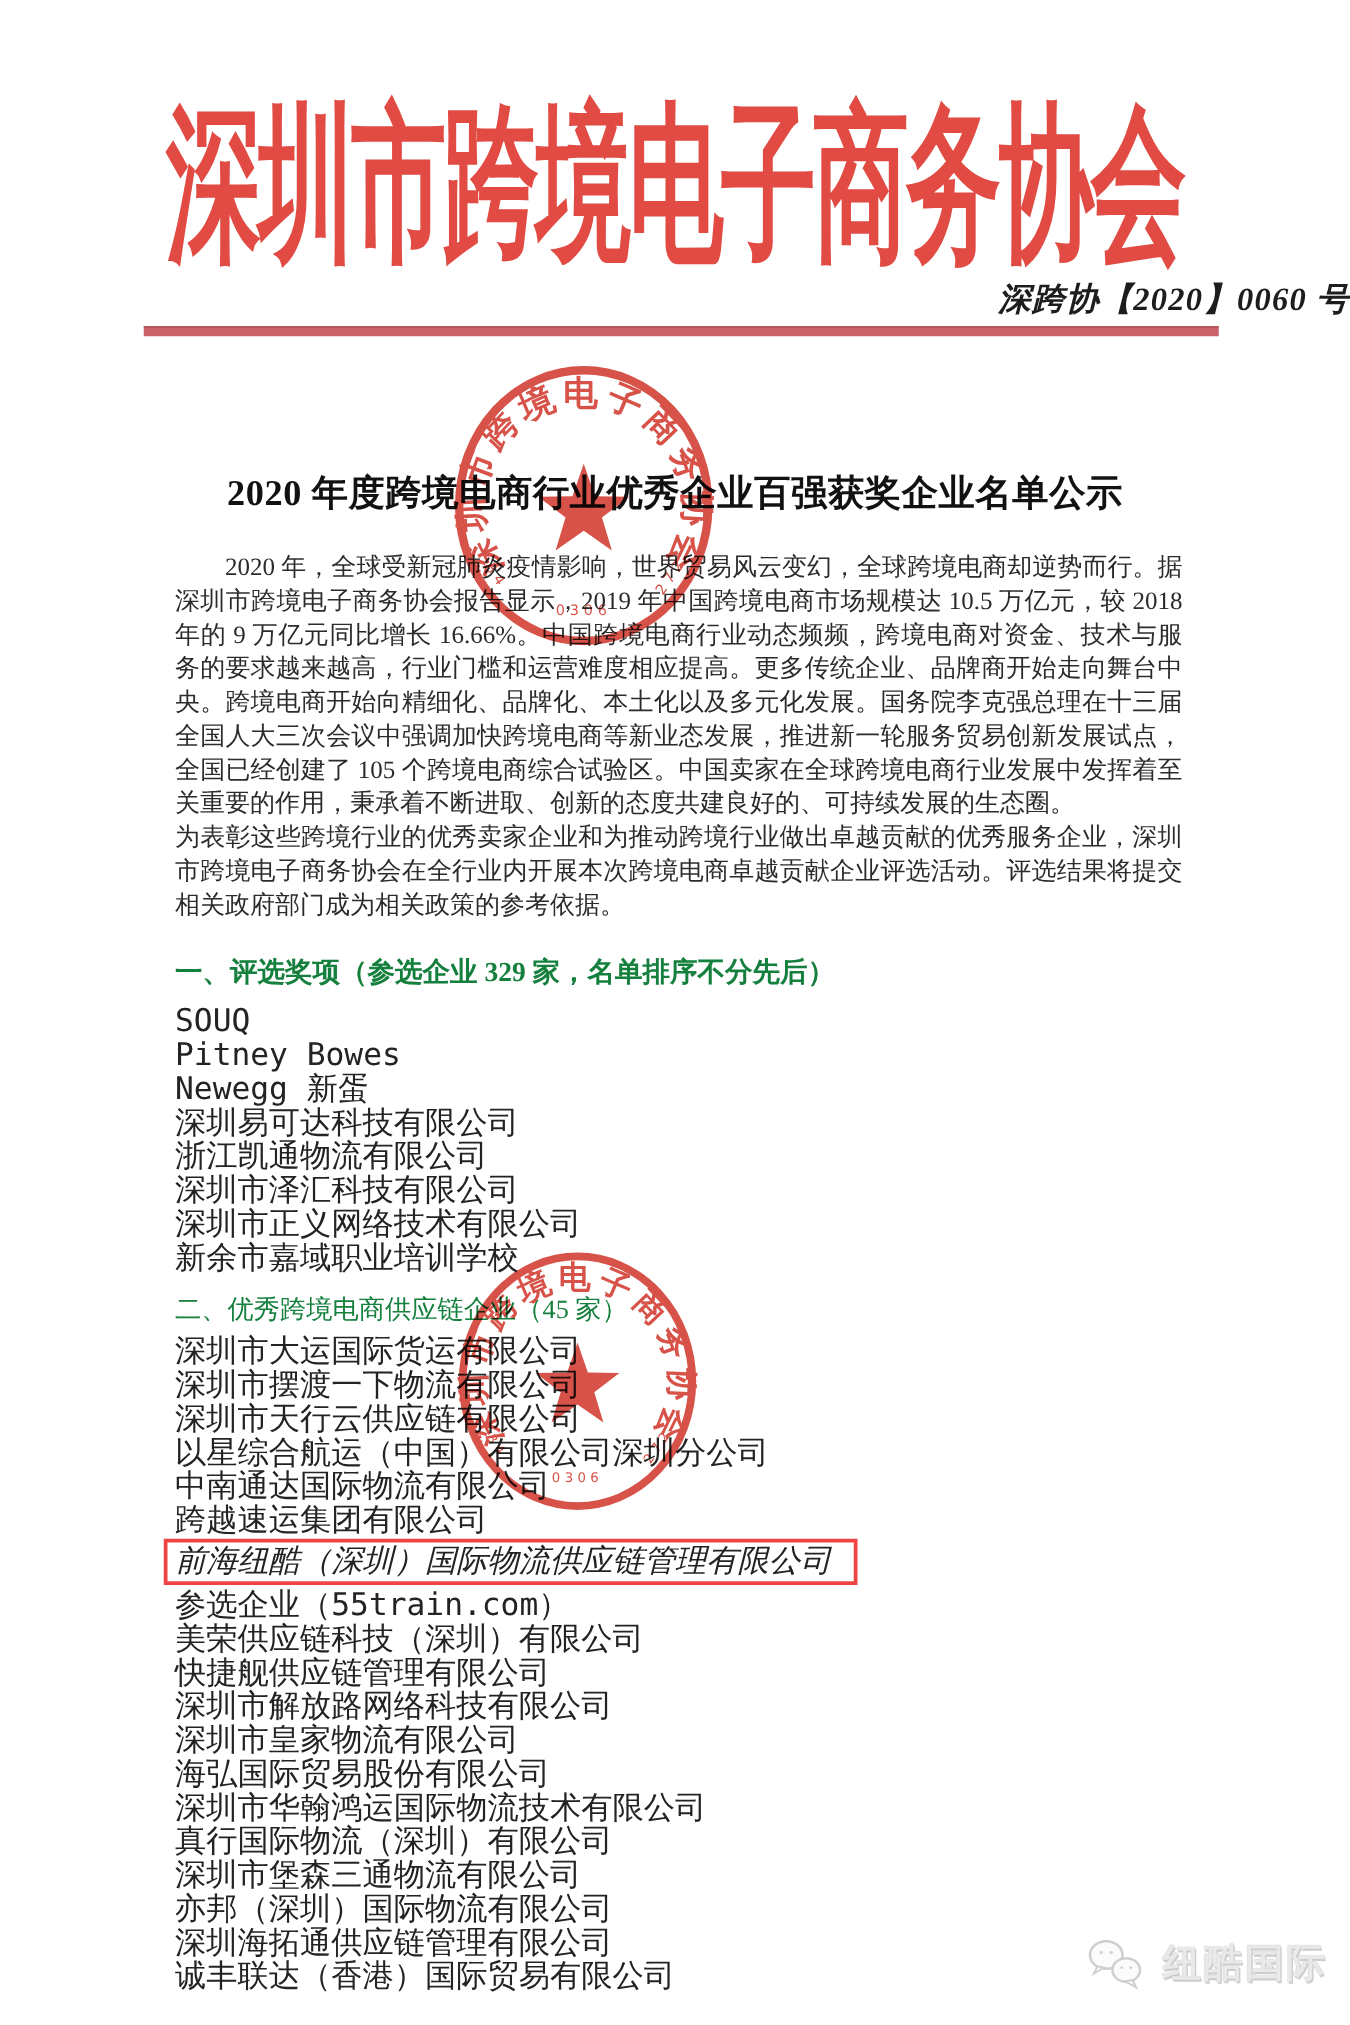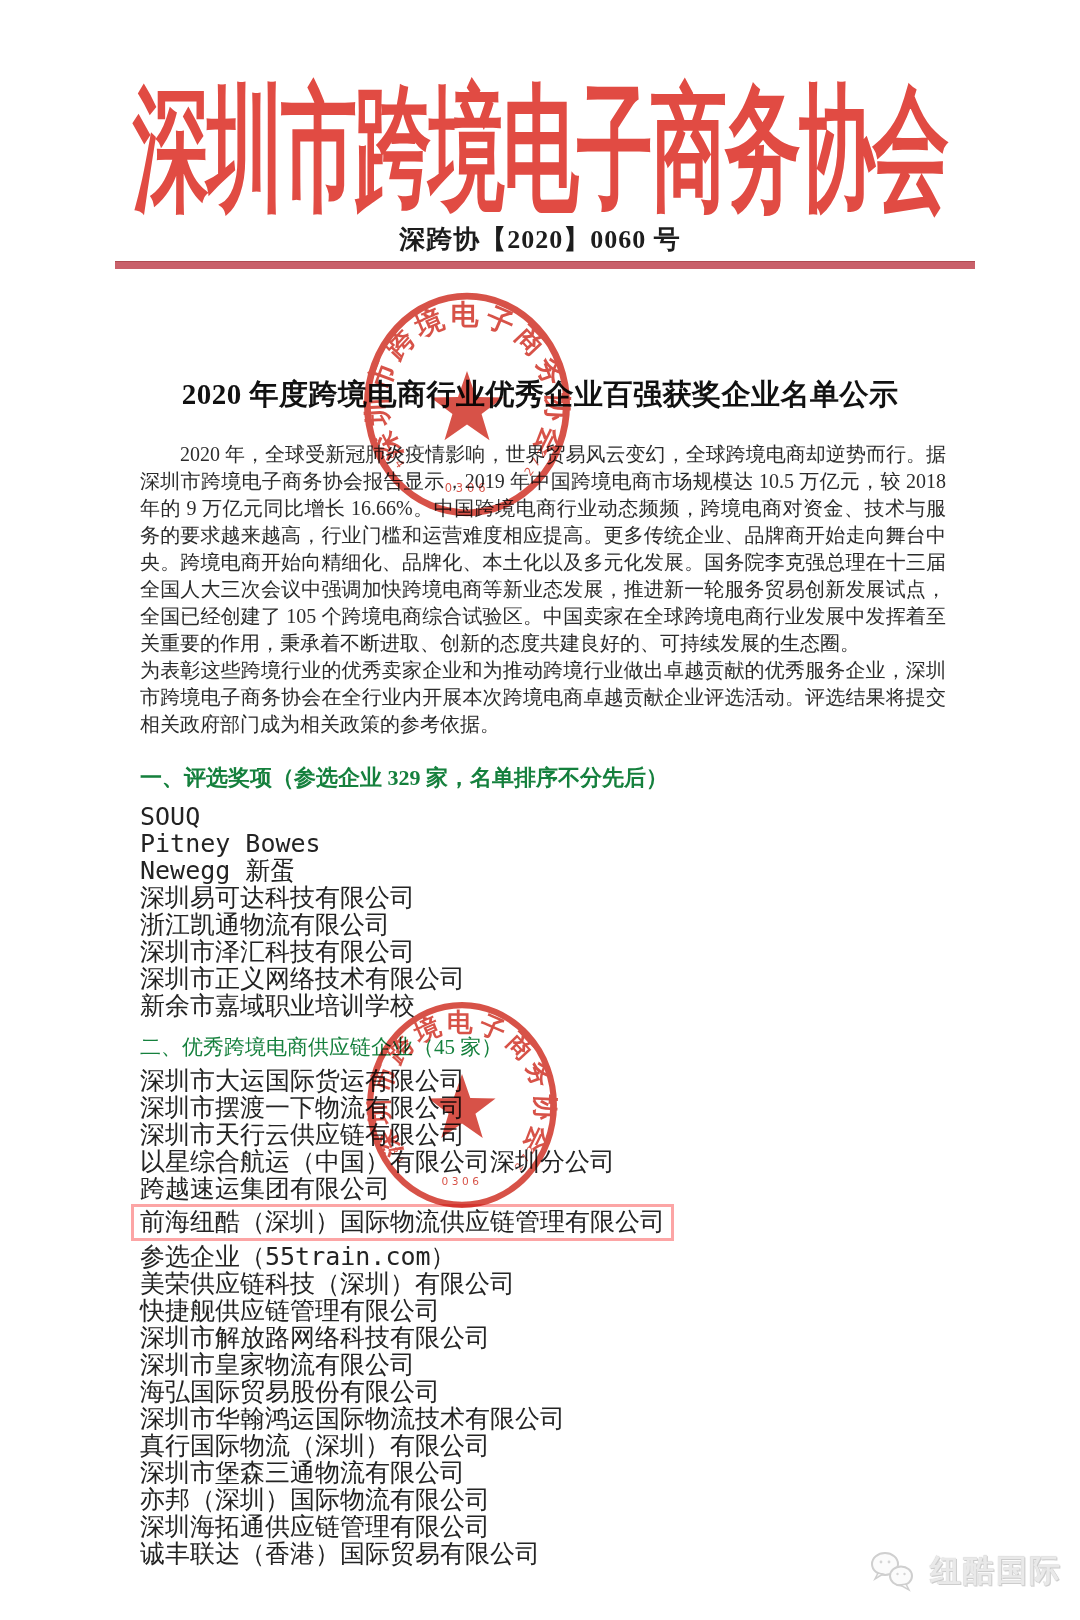--- a/index.html
+++ b/index.html
@@ -13,22 +13,23 @@
   .org-title{
     position:absolute;top:50px;left:0;width:100%;
     text-align:center;
     font-size:76px;font-weight:bold;line-height:150px;
     color:#e14b43;
     transform:scaleY(1.80);transform-origin:50% 30%;
     letter-spacing:-2px;white-space:nowrap;
   }
   .doc-number{
     position:absolute;top:222px;left:0;width:100%;
-    text-align:center;font-size:26px;font-weight:bold;color:#1d1d1d;
+    text-align:right;font-size:26px;font-weight:bold;color:#1d1d1d;
     letter-spacing:1px;
+    font-style:italic;
   }
   .red-rule{
     position:absolute;top:261px;left:115px;width:860px;height:7px;
     background:#c9606a;border-top:1px solid #b04b52;
   }
   
   .main-title{
     position:absolute;top:346px;left:0;width:100%;
     text-align:center;font-size:29px;font-weight:bold;color:#111;
     letter-spacing:0.5px;
@@ -47,22 +48,22 @@
   }
   .section-heading.plain{font-weight:normal;font-size:21px;margin:15px 0 6px 0;}
   .company-list{text-align:left;}
   .company-row{
     display:block;font-size:25px;line-height:27px;color:#232323;
     font-family:"DejaVu Sans Mono","Liberation Serif",serif;
     white-space:nowrap;
   }
   .company-row.highlighted{
     display:inline-block;
-    border:3px solid #fca5a5;
-    padding:1px 6px 3px 6px;margin:2px 0 2px -9px;
+    border:3px solid #ef4444;
+    padding:1px 18px 3px 6px;margin:2px 0 2px -9px;font-style:italic;
   }
   
   .stamp{position:absolute;mix-blend-mode:multiply;opacity:.88;pointer-events:none;}
   .stamp-1{top:282px;left:352px;width:230px;height:245px;}
   .stamp-2{top:992px;left:356px;width:212px;height:226px;}
   .stamp ellipse{fill:none;stroke:#d23a2e;stroke-width:7;}
   .stamp .arc-text{fill:#d23a2e;font-size:29px;font-weight:bold;letter-spacing:5px;
     font-family:"Liberation Serif","DejaVu Serif",serif;}
   .stamp polygon{fill:#d23a2e;}
   .stamp .serial{fill:#d23a2e;font-size:12px;letter-spacing:4px;
@@ -117,20 +118,21 @@
     
   
       <div class="company-row">深圳市大运国际货运有限公司</div>
     
       <div class="company-row">深圳市摆渡一下物流有限公司</div>
     
       <div class="company-row">深圳市天行云供应链有限公司</div>
     
       <div class="company-row">以星综合航运（中国）有限公司深圳分公司</div>
     
+      <div class="company-row">中南通达国际物流有限公司</div>
     
       <div class="company-row">跨越速运集团有限公司</div>
     
       <div class="company-row highlighted">前海纽酷（深圳）国际物流供应链管理有限公司</div>
     
       <div class="company-row">参选企业（55train.com）</div>
     
       <div class="company-row">美荣供应链科技（深圳）有限公司</div>
     
       <div class="company-row">快捷舰供应链管理有限公司</div>

